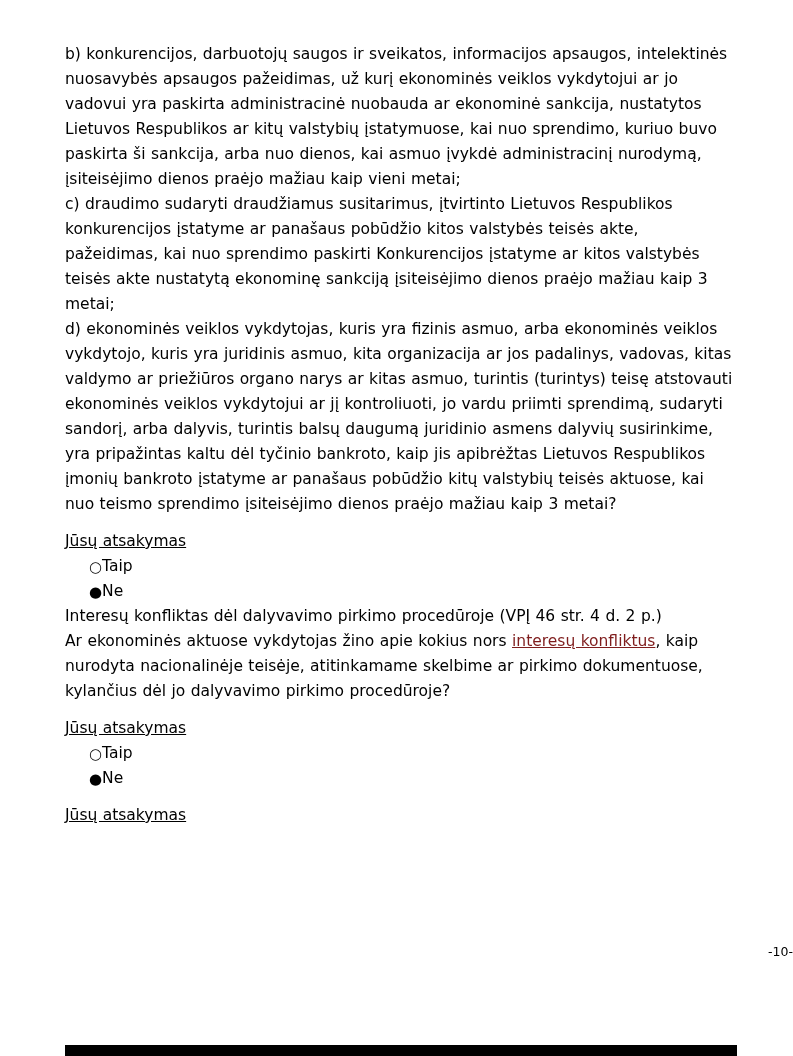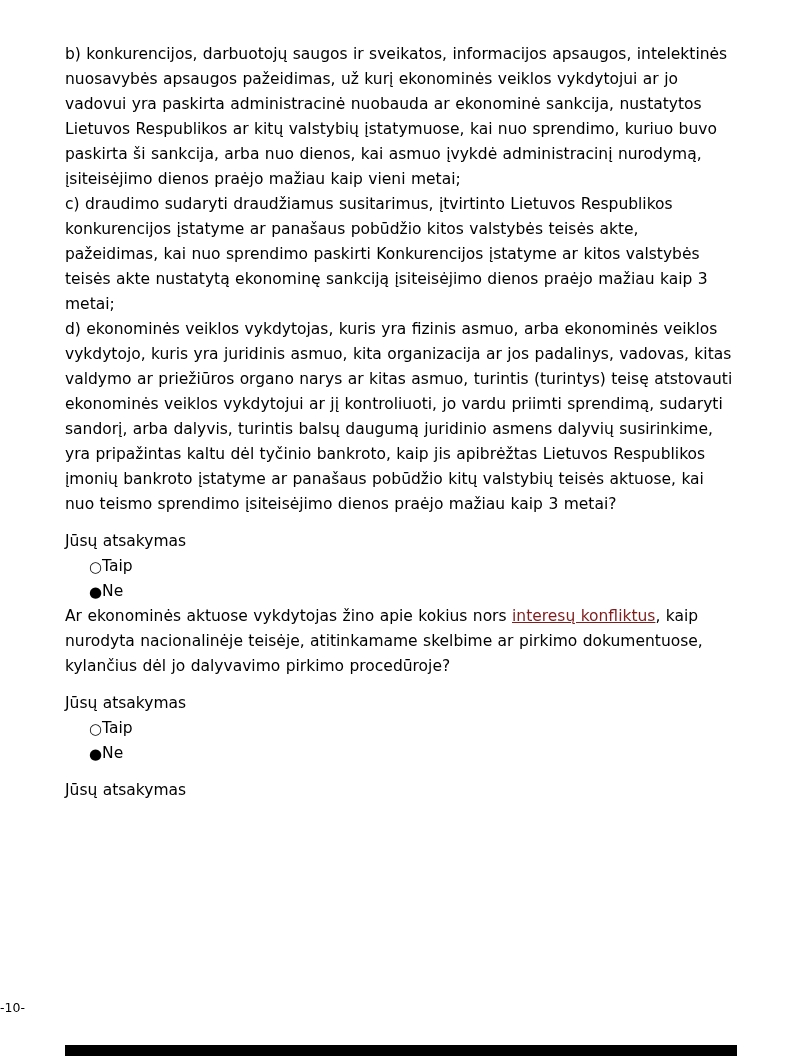--- a/index.html
+++ b/index.html
@@ -28,43 +28,44 @@
     font-size: 15.5px;
     line-height: 25px;
     font-weight: normal;
     word-spacing: 0.5px;
   }
   .heading {
     font-weight: bold;
   }
   .answer-label {
     margin-top: 12px !important;
+    text-decoration: underline;
   }
   .radio-row {
     font-size: 15.5px;
     line-height: 25px;
     white-space: nowrap;
     margin-left: 24px;
   }
   .radio-glyph {
     font-size: 15px;
     display: inline-block;
     transform: translateY(0.5px);
   }
   .link {
     color: #7f1d1d;
     text-decoration: underline;
     cursor: pointer;
   }
   .page-number {
     position: absolute;
-    top: 1000px;
+    top: 944px;
     left: 0;
     width: 100%;
-    text-align: left;
+    text-align: right;
     font-size: 12.5px;
     line-height: 16px;
   }
   .bottom-bar {
     position: absolute;
     left: 65px;
     bottom: 0;
     width: 672px;
     height: 11px;
     background: #000000;
@@ -79,20 +80,21 @@
     <p class="body-text">b) konkurencijos, darbuotojų saugos ir sveikatos, informacijos apsaugos, intelektinės nuosavybės apsaugos pažeidimas, už kurį ekonominės veiklos vykdytojui ar jo vadovui yra paskirta administracinė nuobauda ar ekonominė sankcija, nustatytos Lietuvos Respublikos ar kitų valstybių įstatymuose, kai nuo sprendimo, kuriuo buvo paskirta ši sankcija, arba nuo dienos, kai asmuo įvykdė administracinį nurodymą, įsiteisėjimo dienos praėjo mažiau kaip vieni metai;</p>
     <p class="body-text">c) draudimo sudaryti draudžiamus susitarimus, įtvirtinto Lietuvos Respublikos konkurencijos įstatyme ar panašaus pobūdžio kitos valstybės teisės akte, pažeidimas, kai nuo sprendimo paskirti Konkurencijos įstatyme ar kitos valstybės teisės akte nustatytą ekonominę sankciją įsiteisėjimo dienos praėjo mažiau kaip 3 metai;</p>
     <p class="body-text">d) ekonominės veiklos vykdytojas, kuris yra fizinis asmuo, arba ekonominės veiklos vykdytojo, kuris yra juridinis asmuo, kita organizacija ar jos padalinys, vadovas, kitas valdymo ar priežiūros organo narys ar kitas asmuo, turintis (turintys) teisę atstovauti ekonominės veiklos vykdytojui ar jį kontroliuoti, jo vardu priimti sprendimą, sudaryti sandorį, arba dalyvis, turintis balsų daugumą juridinio asmens dalyvių susirinkime, yra pripažintas kaltu dėl tyčinio bankroto, kaip jis apibrėžtas Lietuvos Respublikos įmonių bankroto įstatyme ar panašaus pobūdžio kitų valstybių teisės aktuose, kai nuo teismo sprendimo įsiteisėjimo dienos praėjo mažiau kaip 3 metai?</p>
 
     <div>
       <p class="answer-label">Jūsų atsakymas</p>
       <div class="radio-row"><span class="radio-glyph">○</span><span>Taip</span></div>
       <div class="radio-row"><span class="radio-glyph">●</span><span>Ne</span></div>
     </div>
 
+    <h2 class="heading">Interesų konfliktas dėl dalyvavimo pirkimo procedūroje (VPĮ 46 str. 4 d. 2 p.)</h2>
     <p class="body-text"><span>Ar ekonominės aktuose vykdytojas žino apie kokius nors </span><a class="link">interesų konfliktus</a><span>, kaip nurodyta nacionalinėje teisėje, atitinkamame skelbime ar pirkimo dokumentuose, kylančius dėl jo dalyvavimo pirkimo procedūroje?</span></p>
 
     <div>
       <p class="answer-label">Jūsų atsakymas</p>
       <div class="radio-row"><span class="radio-glyph">○</span><span>Taip</span></div>
       <div class="radio-row"><span class="radio-glyph">●</span><span>Ne</span></div>
     </div>
 
 
     <div>

